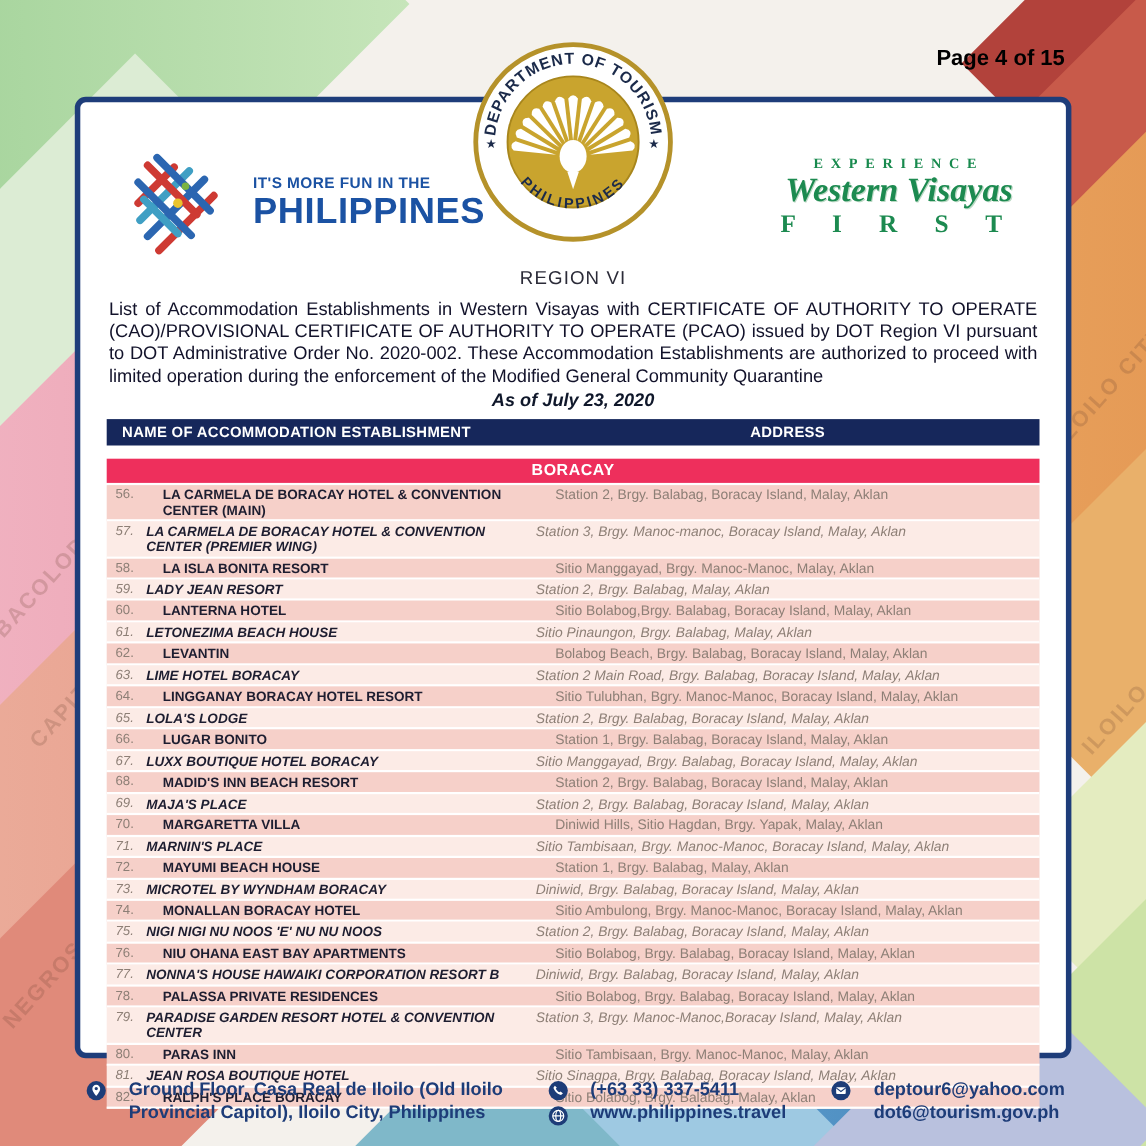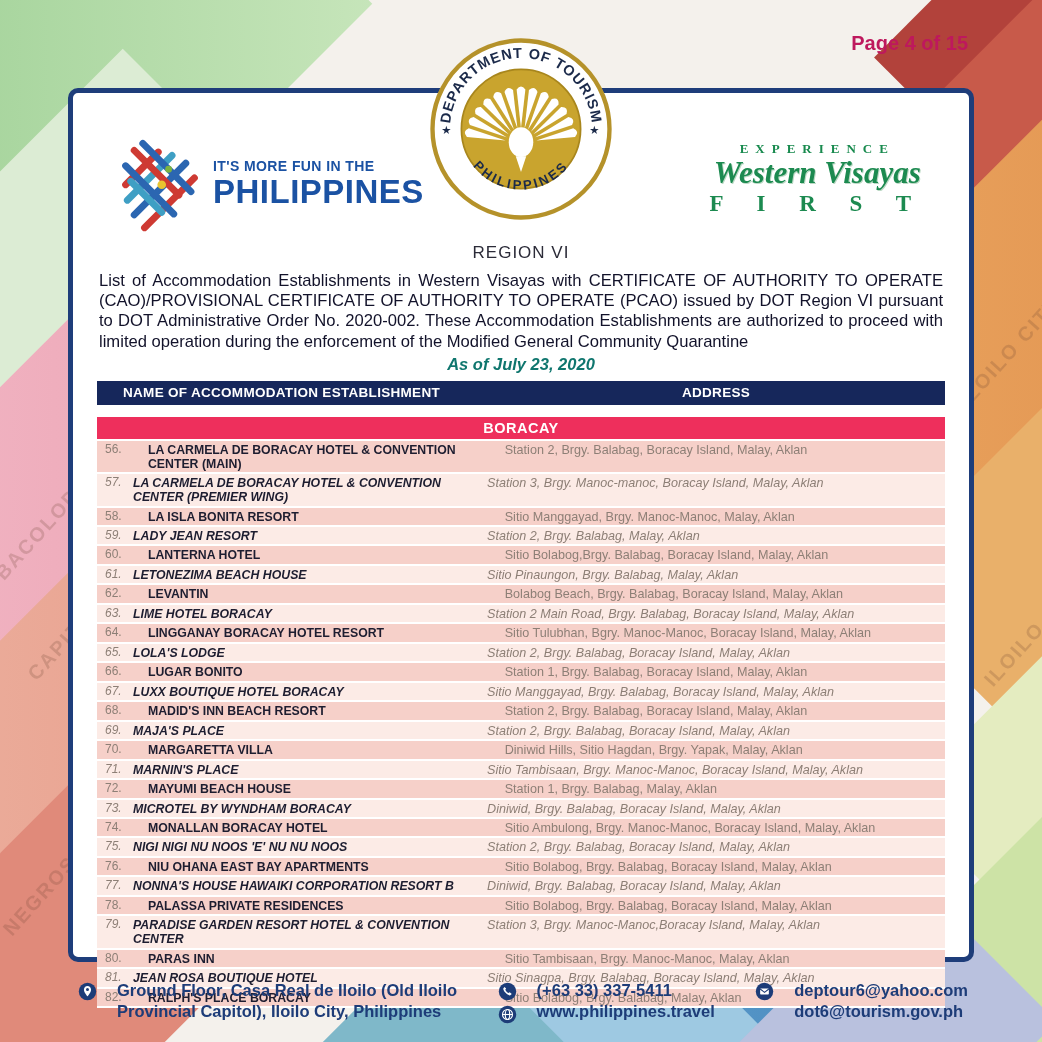--- a/index.html
+++ b/index.html
@@ -26,58 +26,58 @@
   .s-lime-pale   { left:945px;  top:660px;  width:290px; height:250px; background:#e4ecc0; }
   .s-lime        { left:880px;  top:860px;  width:350px; height:270px; background:#cde3a6; }
   .s-blue        { left:560px;  top:920px;  width:430px; height:250px; background:linear-gradient(135deg,#63a3d2,#3f7fb5); }
   .s-blue-light  { left:420px;  top:955px;  width:310px; height:210px; background:#9ec9e2; }
   .s-lavender    { left:735px;  top:945px;  width:290px; height:210px; background:#b9c1de; }
   .s-teal        { left:290px;  top:985px;  width:250px; height:170px; background:#7fb8c9; }
   .wm { position:absolute; transform:rotate(-48deg); font-weight:bold; font-size:20px;
         color:rgba(110,70,50,0.22); letter-spacing:2px; white-space:nowrap; }
 
   
-  .page-label { position:absolute; z-index:3; top:32px; right:74px;
-    font-size:20px; font-weight:bold; color:#be185d; }
+  .page-label { position:absolute; z-index:3; top:42px; right:74px;
+    font-size:20px; font-weight:bold; color:#000000; }
 
   
   .card { position:absolute; z-index:2; left:68px; top:88px; width:906px; height:874px;
     background:#ffffff; border:5px solid #1e3d7a; border-radius:10px; }
 
   .logo-row { display:flex; justify-content:space-between; align-items:flex-start;
     padding:34px 44px 0 44px; height:146px; }
 
   
-  .fun-logo { display:flex; align-items:center; gap:10px; margin-top:4px; }
+  .fun-logo { display:flex; align-items:center; gap:27px; margin-top:4px; }
   .fun-text { color:#1b52a3; line-height:1; }
   .fun-l1 { font-size:14px; font-weight:bold; letter-spacing:.4px; }
   .fun-l2 { font-size:33px; font-weight:bold; letter-spacing:.5px; margin-top:2px; }
 
   
   .seal { position:absolute; left:50%; top:-56px; transform:translateX(-50%); width:184px; height:184px; }
 
   
   .wv-logo { text-align:center; margin-top:14px; font-family:"Liberation Serif", serif; color:#1c8a50; }
   .wv-l1 { font-size:13px; font-weight:bold; letter-spacing:7px; color:#188a4e; }
   .wv-l2 { font-size:31px; font-style:italic; font-weight:bold; line-height:1.05;
            text-shadow:1px 1px 0 #bcd9c5; }
   .wv-l3 { font-size:23px; font-weight:bold; letter-spacing:14px; margin-top:1px; }
 
   .region { text-align:center; font-size:17px; letter-spacing:1px; color:#2b2b38; margin-top:4px; }
 
   .intro { margin:8px 26px 0 26px; font-size:16.6px; line-height:1.22; color:#12122a;
     text-align:justify; font-weight:500; }
   .as-of { text-align:center; font-size:16.5px; font-weight:bold; font-style:italic;
-    color:#0f766e; margin-top:3px; }
+    color:#0f172a; margin-top:3px; }
 
   
   .table { margin:7px 24px 0 24px; }
   .thead { display:flex; background:#16275b; color:#ffffff; font-weight:bold;
     font-size:13.5px; letter-spacing:.3px; height:24px; align-items:center; }
-  .th-name { width:46%; padding-left:26px; }
+  .th-name { width:46%; padding-left:14px; }
   .th-addr { width:54%; text-align:center; }
   .section-band { margin-top:12px; background:#ee2f5c; color:#ffffff; text-align:center;
     font-weight:bold; font-size:14.5px; letter-spacing:.5px; height:22px; line-height:22px; }
   .tbody { margin-top:2px; }
   .row { display:flex; align-items:flex-start; border-bottom:2px solid #ffffff;
     padding:2px 0 1px 0; min-height:19px; }
   .row.dark  { background:#f6d0c9;gap:16px; }
   .row.light { background:#fcebe6;font-style:italic; }
   .cell-no   { width:36px; text-align:left; padding-left:8px; font-size:12px; color:#8d7f76; line-height:1.15; }
   .cell-name { width:calc(46% - 36px); font-weight:bold; color:#1d1d30; font-size:12.3px;

